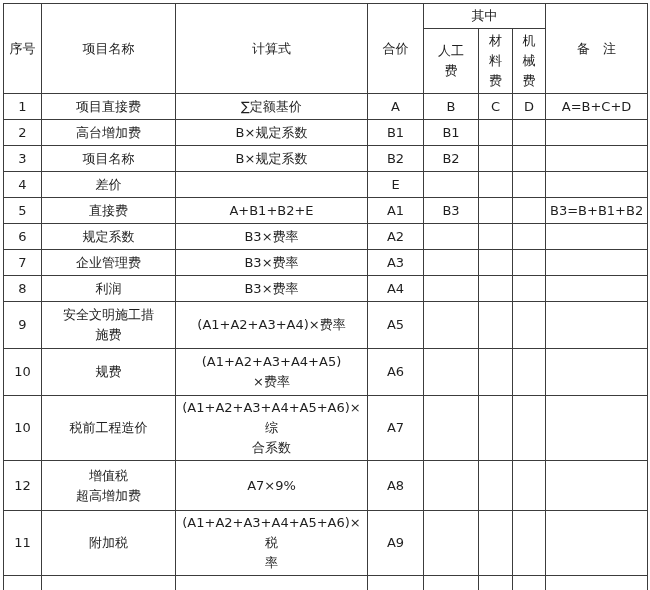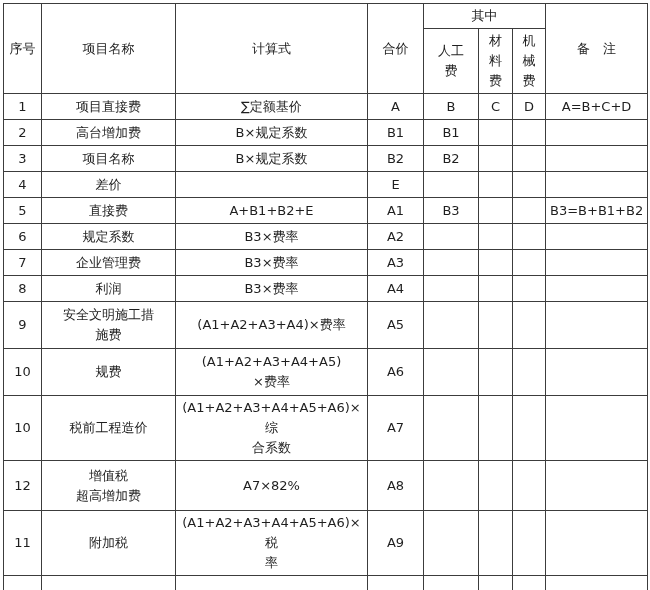--- a/index.html
+++ b/index.html
@@ -196,21 +196,21 @@
     <td></td>
     <td></td>
     <td></td>
     <td></td>
   </tr>
 
   <tr>
     <td>12</td>
     <td>增值税
 超高增加费</td>
-    <td>A7×82%</td>
+    <td>A7×9%</td>
     <td>A8</td>
     <td></td>
     <td></td>
     <td></td>
     <td></td>
   </tr>
 
   <tr>
     <td>11</td>
     <td>附加税</td>

